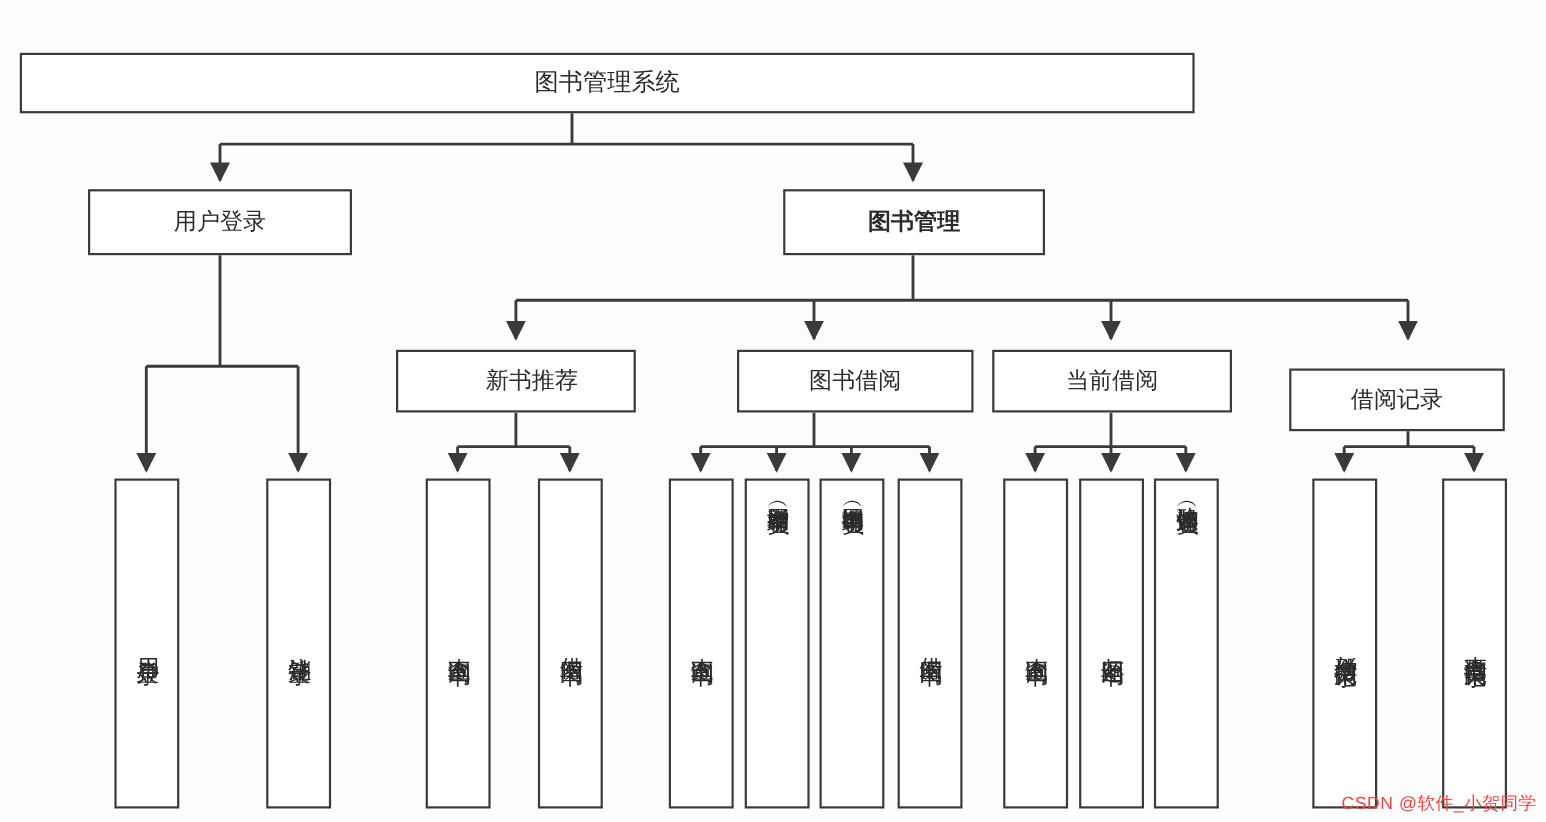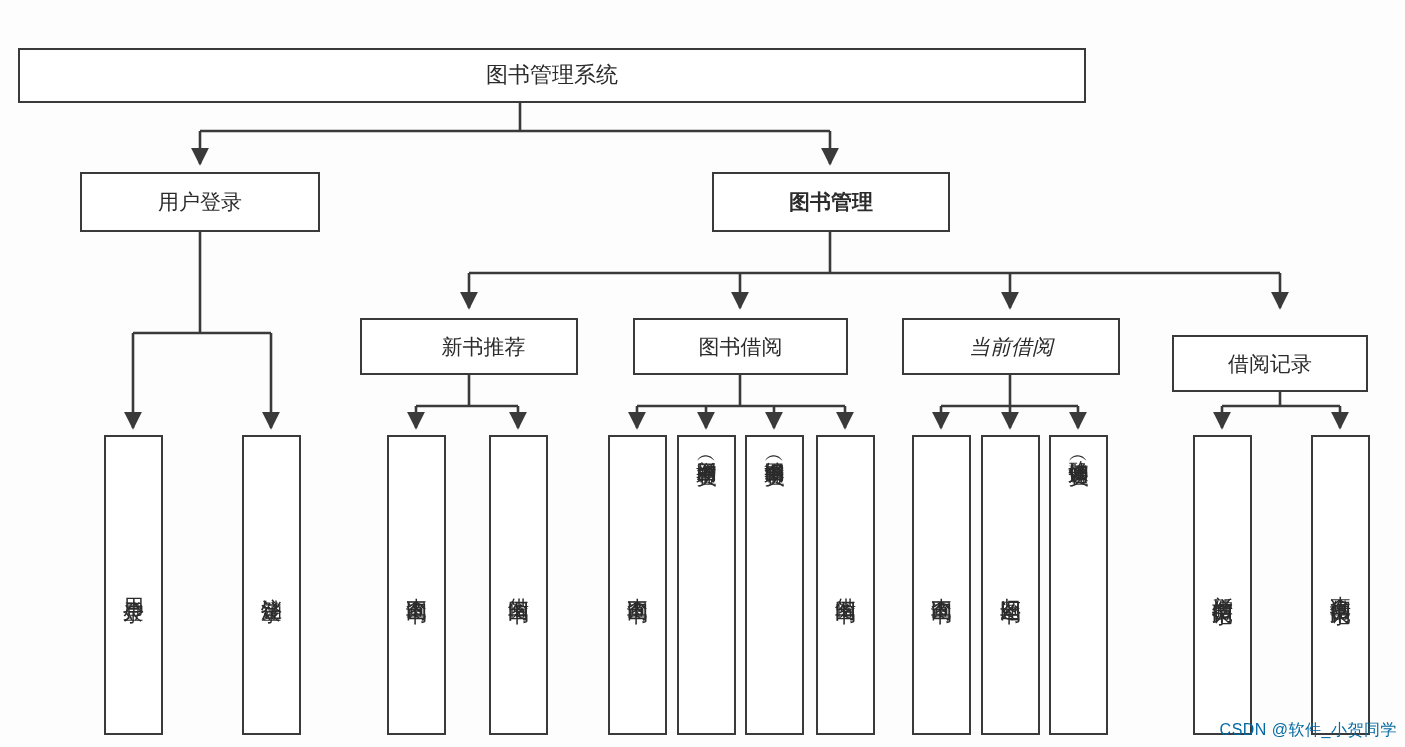--- a/index.html
+++ b/index.html
@@ -65,21 +65,21 @@
   }
   .v-node.centered {
     align-items: center;
     padding-top: 0;
   }
   .watermark {
     position: absolute;
     right: 8px;
     bottom: 6px;
     font-size: 16px;
-    color: #0369a1;
+    color: #ef4444;
     letter-spacing: 0.5px;
     white-space: nowrap;
   }
 </style>
 </head>
 <body>
 
 <div id="canvas">
 
   <svg class="wires" viewBox="0 0 1405 747" xmlns="http://www.w3.org/2000/svg">
@@ -141,25 +141,25 @@
   </div>
 
   <div class="node h-node" style="left:712px; top:172px; width:238px; height:60px;font-weight:bold;">
     <span class="lbl">图书管理</span>
   </div>
 
   <div class="node h-node" style="left:360px; top:318px; width:218px; height:57px;padding-left:29px;">
     <span class="lbl">新书推荐</span>
   </div>
 
-  <div class="node h-node" style="left:633px; top:318px; width:215px; height:57px;">
+  <div class="node h-node" style="left:670px; top:318px; width:215px; height:57px;">
     <span class="lbl">图书借阅</span>
   </div>
 
-  <div class="node h-node" style="left:902px; top:318px; width:218px; height:57px;font-style:italic;">
+  <div class="node h-node" style="left:902px; top:318px; width:218px; height:57px;">
     <span class="lbl">当前借阅</span>
   </div>
 
   <div class="node h-node" style="left:1172px; top:335px; width:196px; height:57px;">
     <span class="lbl">借阅记录</span>
   </div>
 
   <div class="node v-node centered" style="left:104px; top:435px; width:59px; height:300px;">
     <span class="lbl">用户登录</span>
   </div>

